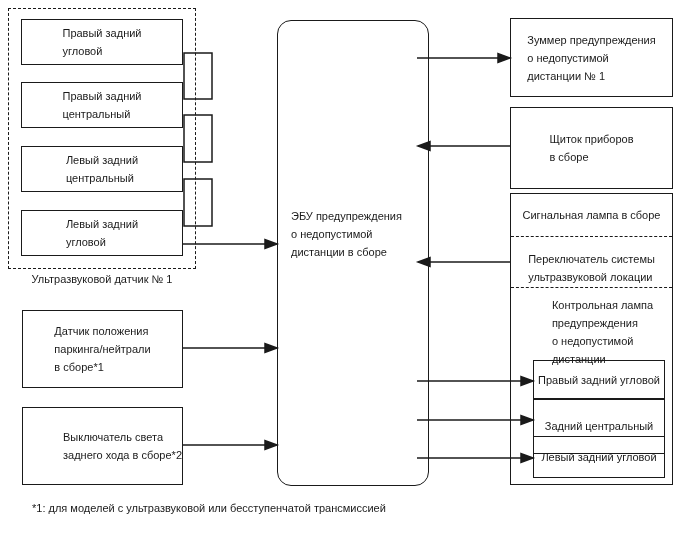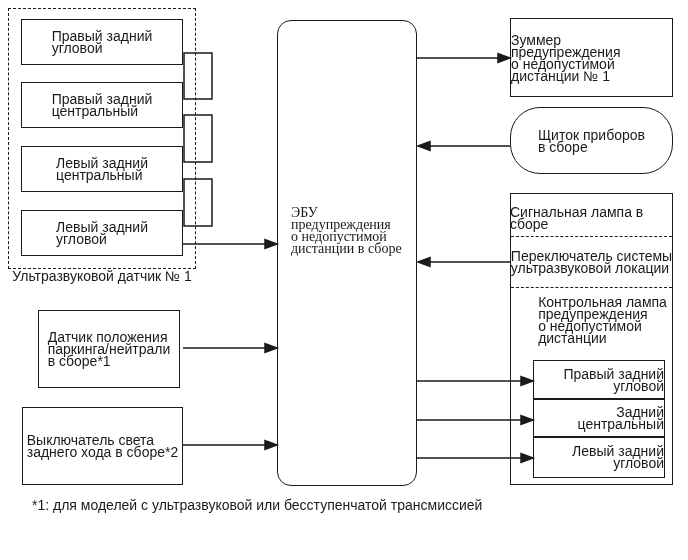--- a/index.html
+++ b/index.html
@@ -1,21 +1,21 @@
 <!DOCTYPE html>
 <html><head>
 <meta charset="utf-8">
 <style>
   html,body{margin:0;padding:0;background:#ffffff;}
   .canvas{
     position:relative;
     width:688px;height:560px;
     background:#ffffff;
     font-family:"Liberation Sans",sans-serif;
-    font-size:14px;line-height:12px;
+    font-size:11px;line-height:18px;
     color:#1a1a1a;
     overflow:hidden;
   }
   .lines-svg{position:absolute;left:0;top:0;width:688px;height:560px;}
   .box{
     position:absolute;
     border:1.5px solid #1a1a1a;
     box-sizing:border-box;
     display:flex;align-items:center;justify-content:center;
     background:transparent;
@@ -101,43 +101,43 @@
   </div>
   <div class="box" style="left:21px;top:210px;width:162px;height:46px;">
     <span class="txt">Левый задний
 угловой</span>
   </div>
 
   <div class="floating-label" style="left:8px;top:270px;width:188px;">
     <span class="txt-center">Ультразвуковой датчик № 1</span>
   </div>
 
-  <div class="box" style="left:38px;top:310px;width:142px;height:78px;">
+  <div class="box" style="left:22px;top:310px;width:161px;height:78px;">
     <span class="txt">Датчик положения
 паркинга/нейтрали
 в сборе*1</span>
   </div>
-  <div class="box" style="left:22px;top:407px;width:161px;height:78px;">
+  <div class="box" style="left:22px;top:407px;width:161px;height:78px;justify-content:flex-end;">
     <span class="txt">Выключатель света
 заднего хода в сборе*2</span>
   </div>
 
-  <div class="box rounded" style="left:277px;top:20px;width:140px;height:466px;font-family:Liberation Serif, serif;">
+  <div class="box rounded" style="left:277px;top:20px;width:152px;height:466px;">
     <span class="txt ecu-label">ЭБУ предупреждения
 о недопустимой
 дистанции в сборе</span>
   </div>
 
   <div class="box" style="left:510px;top:18px;width:163px;height:79px;">
     <span class="txt">Зуммер предупреждения
 о недопустимой
 дистанции № 1</span>
   </div>
 
-  <div class="box" style="left:510px;top:107px;width:163px;height:67px;border-radius:30px;">
+  <div class="box" style="left:510px;top:107px;width:163px;height:82px;">
     <span class="txt">Щиток приборов
 в сборе</span>
   </div>
 
   <div class="box" style="left:510px;top:193px;width:163px;height:292px;"></div>
 
   <div class="floating-label" style="left:510px;top:206px;width:163px;">
     <span class="txt">Сигнальная лампа в сборе</span>
   </div>
 
@@ -153,21 +153,21 @@
   <div class="floating-label" style="left:510px;top:296px;width:185px;">
     <span class="txt">Контрольная лампа
 предупреждения
 о недопустимой
 дистанции</span>
   </div>
 
   <div class="box" style="left:533px;top:360px;width:132px;height:40px;">
     <span class="txt-center">Правый задний угловой</span>
   </div>
-  <div class="box" style="left:533px;top:398px;width:132px;height:40px;">
+  <div class="box" style="left:533px;top:398px;width:132px;height:56px;">
     <span class="txt-center">Задний центральный</span>
   </div>
   <div class="box" style="left:533px;top:436px;width:132px;height:42px;">
     <span class="txt-center">Левый задний угловой</span>
   </div>
 
   <div class="footnote" style="left:32px;top:499px;">*1: для моделей с ультразвуковой или бесступенчатой трансмиссией</div>
 
 </div>
 

